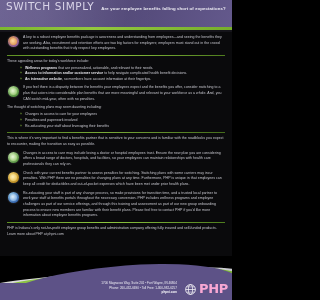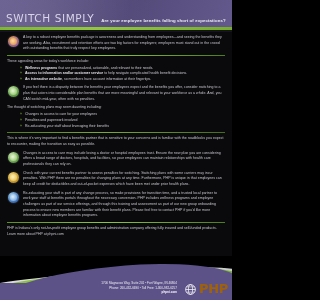--- a/index.html
+++ b/index.html
@@ -7,21 +7,21 @@
        font-family:"Liberation Sans","DejaVu Sans",sans-serif;
        color:#cfcfd6;background:#0a0a0c;position:relative;}
 
   
   .header{position:relative;height:27px;background:#5d5287;overflow:hidden;}
   .hdr-tex{position:absolute;inset:0;
     background:
       linear-gradient(105deg,rgba(255,255,255,.07) 0%,rgba(0,0,0,.10) 55%,rgba(255,255,255,.04) 100%),
       radial-gradient(circle at 18% 60%,rgba(255,255,255,.06),transparent 60%);
   }
-  .hdr-inner{position:relative;display:flex;align-items:baseline;height:100%;padding:12px 6px;}
+  .hdr-inner{position:relative;display:flex;align-items:baseline;height:100%;padding:0 6px;}
   .brand{font-size:10.5px;letter-spacing:.6px;color:#d9d4e8;font-weight:400;
          font-family:"DejaVu Sans",sans-serif;white-space:nowrap;}
   .tagline{font-size:4.3px;color:#efeef5;margin-left:7px;font-weight:bold;
            letter-spacing:.12px;white-space:nowrap;}
   .green-bar{height:3px;background:linear-gradient(90deg,#7cb82f,#93c83e 40%,#76ae2c);}
   .dark-strip{height:2px;background:#15141a;}
 
   
   .body{padding:3px 7px 0 7px;position:relative;}
 
@@ -74,21 +74,21 @@
     background:linear-gradient(90deg,#9a8fc4,#b6abdb 55%,#8a7fb8);
     border-radius:70% 30% 0 0 / 100% 100% 0 0;transform:rotate(-3deg);opacity:.85;}
   .foot-mask{position:absolute;left:0;bottom:0;width:232px;height:17px;background:#5d5287;}
 
   .foot-content{position:absolute;left:0;bottom:0;width:232px;height:24px;
     display:flex;align-items:center;justify-content:flex-end;padding-right:4px;
     box-sizing:border-box;}
   .foot-addr{font-size:3px;line-height:1.5;color:#efeef5;text-align:right;
              margin-right:7px;letter-spacing:.03px;}
   .foot-addr .web{color:#ffffff;font-weight:bold;}
-  .logo{display:flex;align-items:flex-end;color:#a16207;}
+  .logo{display:flex;align-items:flex-end;color:#f9a8d4;}
   .logo-mark{width:13px;height:13px;margin-right:2px;position:relative;}
   .logo-txt{font-size:13px;font-weight:bold;letter-spacing:-.3px;
             font-family:"DejaVu Sans",sans-serif;line-height:1;}
 </style>
 </head>
 <body>
 
 <div class="header">
   <div class="hdr-tex"></div>
   <div class="hdr-inner">

